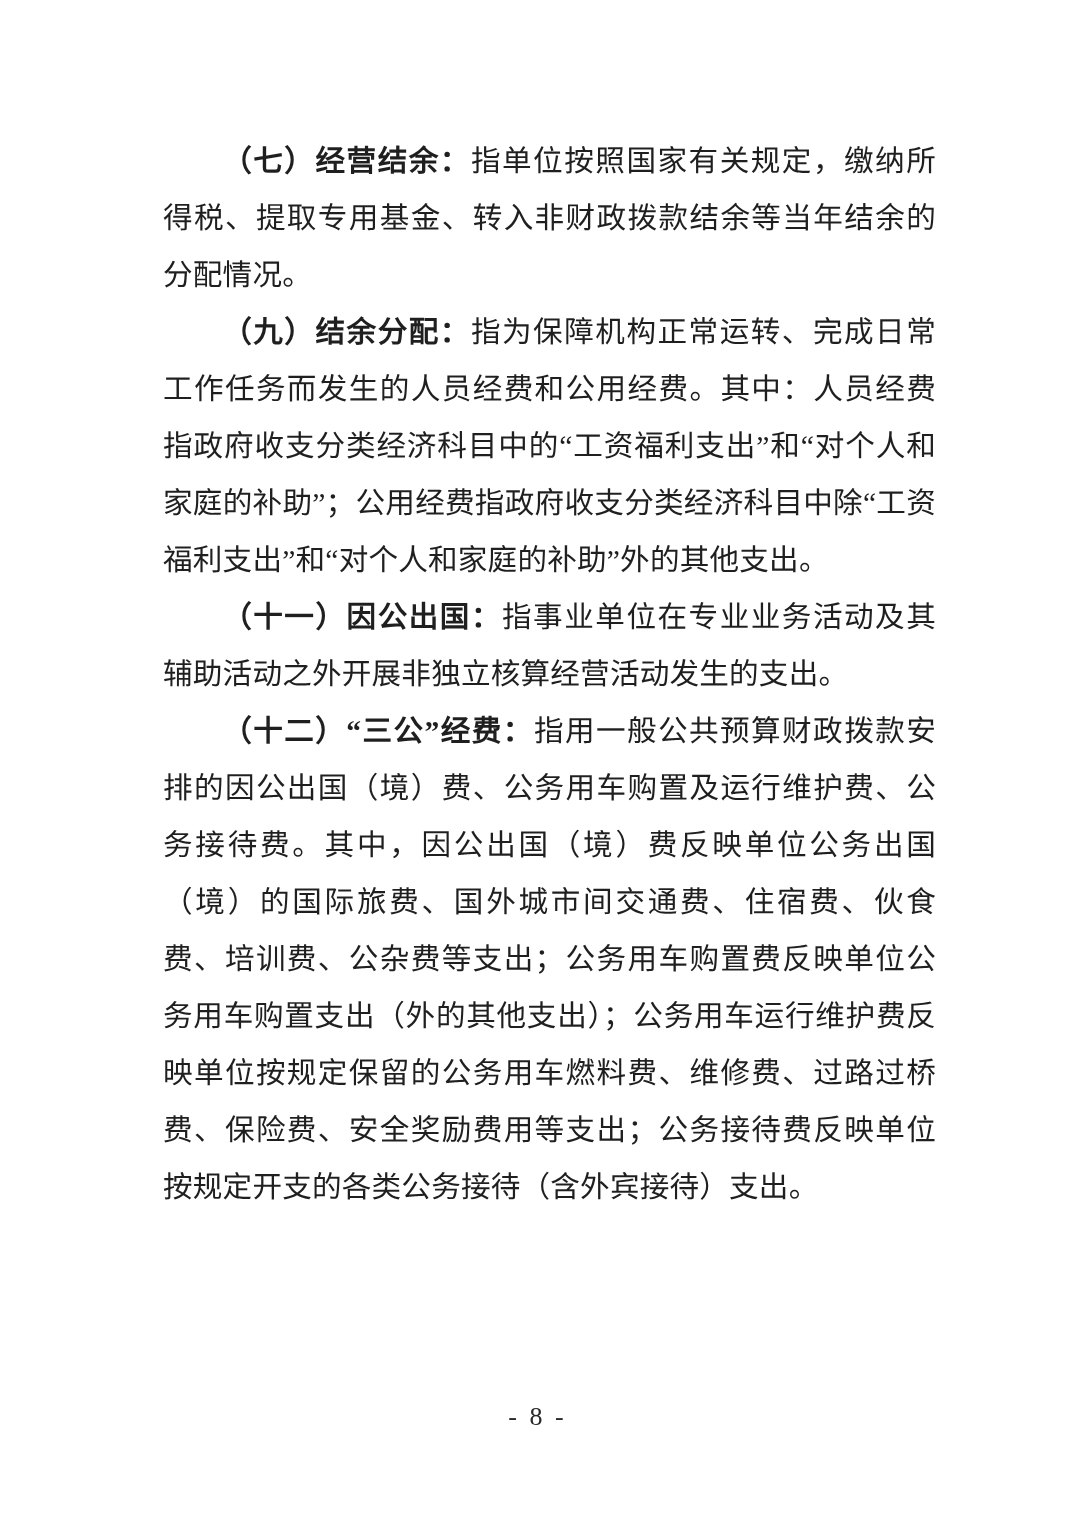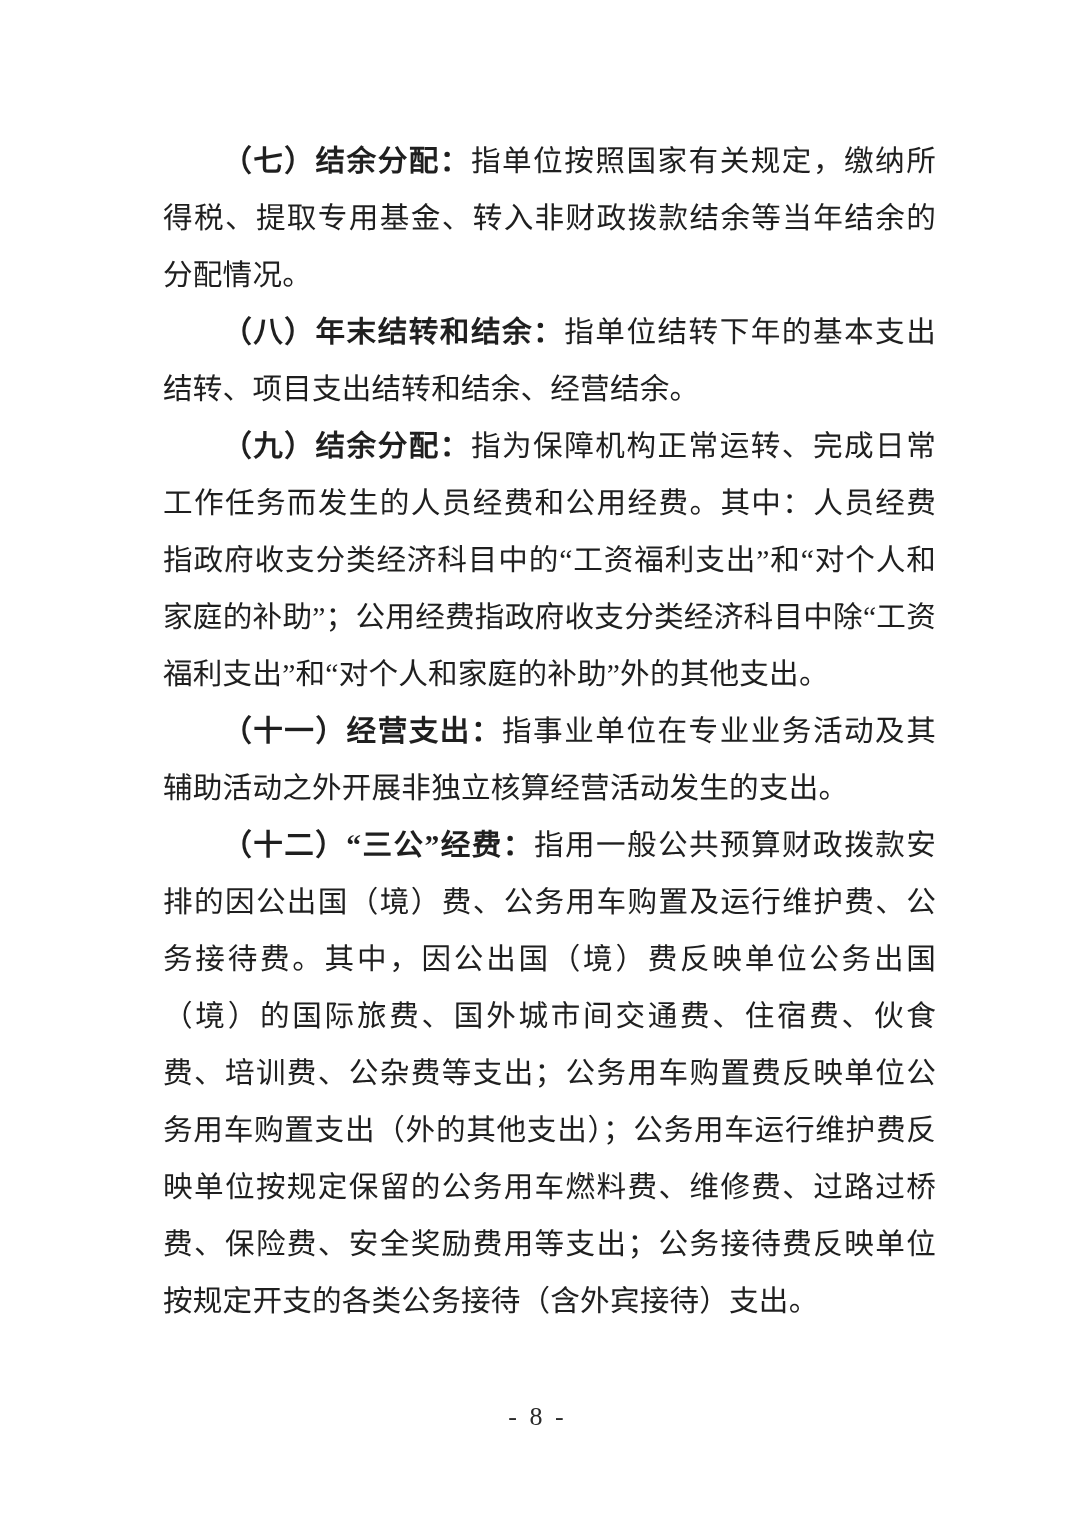--- a/index.html
+++ b/index.html
@@ -43,26 +43,25 @@
     line-height: 32px;
     letter-spacing: 3px;
     color: #2a2a2a;
   }
 </style>
 </head>
 <body>
 
 <div class="page">
 
-  <p class="para"><span class="lead">（七）结余分配：</span><span>指单位按照国家有关规定，缴纳所得税、提取专用基金、转入非财政拨款结余等当年结余的分配情况。</span></p>
+  <p class="para"><span class="lead">（七）经营结余：</span><span>指单位按照国家有关规定，缴纳所得税、提取专用基金、转入非财政拨款结余等当年结余的分配情况。</span></p>
 
-  <p class="para"><span class="lead">（八）年末结转和结余：</span><span>指单位结转下年的基本支出结转、项目支出结转和结余、经营结余。</span></p>
 
   <p class="para"><span class="lead">（九）结余分配：</span><span>指为保障机构正常运转、完成日常工作任务而发生的人员经费和公用经费。其中：人员经费指政府收支分类经济科目中的“工资福利支出”和“对个人和家庭的补助”；公用经费指政府收支分类经济科目中除“工资福利支出”和“对个人和家庭的补助”外的其他支出。</span></p>
 
 
-  <p class="para"><span class="lead">（十一）经营支出：</span><span>指事业单位在专业业务活动及其辅助活动之外开展非独立核算经营活动发生的支出。</span></p>
+  <p class="para"><span class="lead">（十一）因公出国：</span><span>指事业单位在专业业务活动及其辅助活动之外开展非独立核算经营活动发生的支出。</span></p>
 
   <p class="para"><span class="lead">（十二）“三公”经费：</span><span>指用一般公共预算财政拨款安排的因公出国（境）费、公务用车购置及运行维护费、公务接待费。其中，因公出国（境）费反映单位公务出国（境）的国际旅费、国外城市间交通费、住宿费、伙食费、培训费、公杂费等支出；公务用车购置费反映单位公务用车购置支出（外的其他支出）；公务用车运行维护费反映单位按规定保留的公务用车燃料费、维修费、过路过桥费、保险费、安全奖励费用等支出；公务接待费反映单位按规定开支的各类公务接待（含外宾接待）支出。</span></p>
 
   <div class="page-number">- 8 -</div>
 
 </div>
 
 </body></html>

